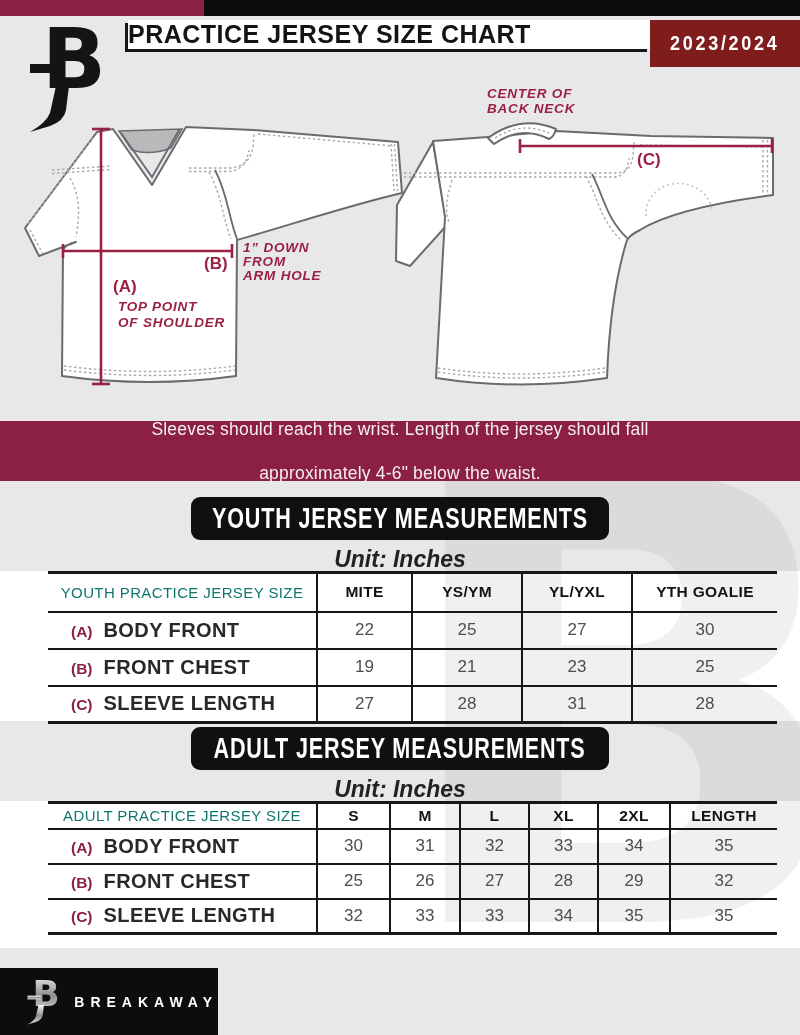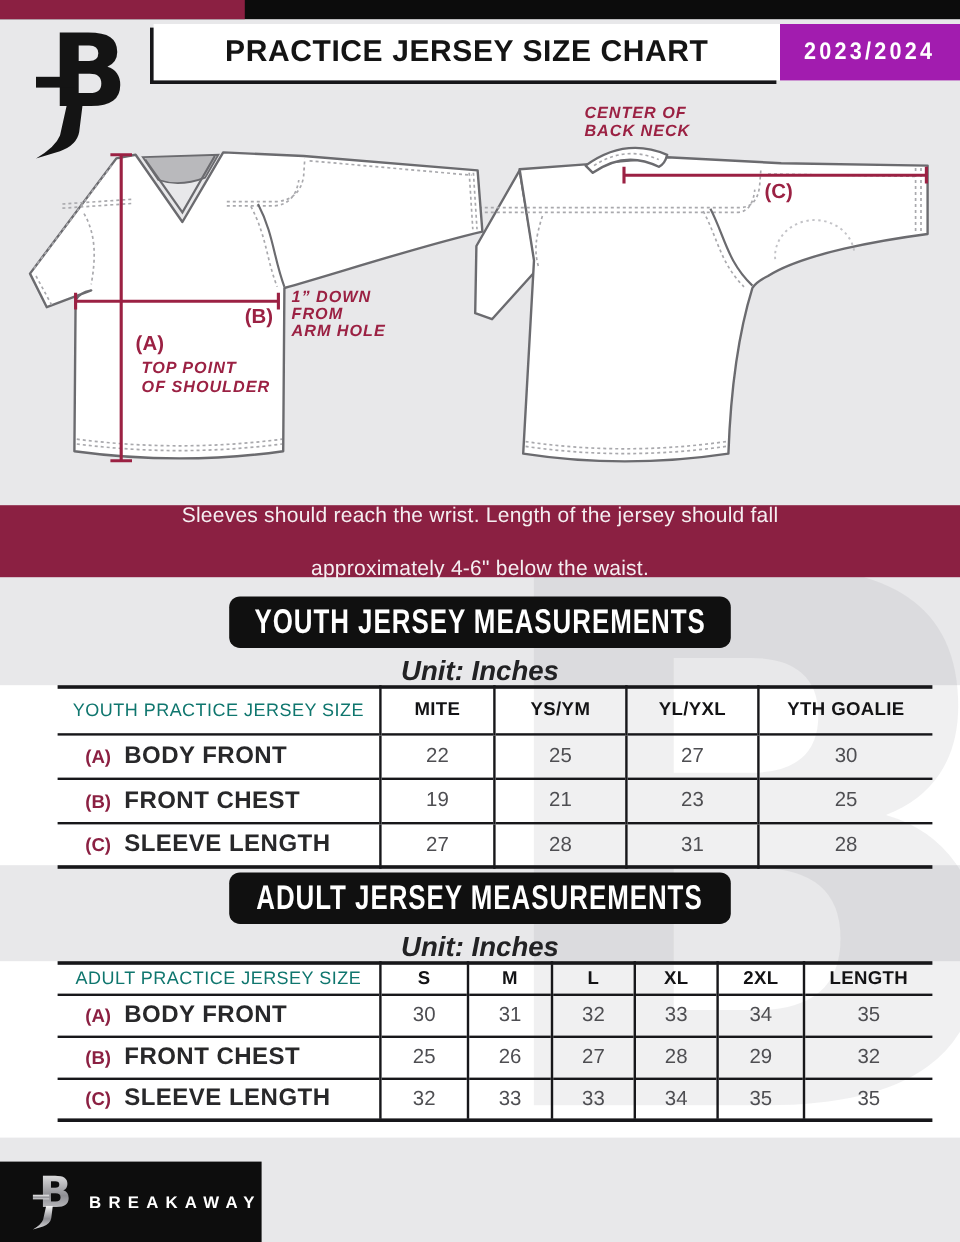--- a/index.html
+++ b/index.html
@@ -9,24 +9,24 @@
   .band.white1{top:571px;height:150px;background:#ffffff;}
   .band.white2{top:801px;height:147px;background:#ffffff;}
   .watermark{position:absolute;left:388px;top:398px;z-index:1;
              font-family:"DejaVu Sans",sans-serif;font-weight:bold;
              font-size:620px;line-height:1;color:rgba(130,130,140,0.12);
              pointer-events:none;}
   
   .topstrip{position:absolute;top:0;left:0;width:800px;height:16px;background:#0c0c0c;z-index:2;}
   .topstrip .maroon-part{position:absolute;left:0;top:0;width:204px;height:16px;background:#8b2042;}
   .logo-svg{position:absolute;left:22px;top:20px;z-index:3;}
-  .title-box{position:absolute;left:128px;top:20px;width:522px;height:47px;background:#ffffff;
-             box-shadow:-3px 3px 0 #17171a;display:flex;align-items:center;justify-content:center;z-index:2;}
+  .title-box{position:absolute;left:128px;top:20px;width:522px;height:29px;background:#ffffff;
+             box-shadow:-3px 3px 0 #17171a;display:flex;align-items:center;z-index:2;}
   .title-box span{font-size:25px;font-weight:800;color:#141414;letter-spacing:.5px;white-space:nowrap;}
-  .year-box{position:absolute;left:650px;top:20px;width:150px;height:47px;background:#a21caf;
+  .year-box{position:absolute;left:650px;top:20px;width:150px;height:47px;background:#7f1d1d;
             display:flex;align-items:center;justify-content:center;z-index:2;}
   .year-box span{color:#ffffff;font-weight:800;font-size:20px;letter-spacing:3px;transform:scaleX(.9);white-space:nowrap;}
   
   .diagram-svg{position:absolute;left:0;top:85px;z-index:2;}
   .jersey{fill:#ffffff;stroke:#6b6b6f;stroke-width:2;stroke-linejoin:round;}
   .jersey-line{fill:none;stroke:#6b6b6f;stroke-width:1.8;}
   .seam{fill:none;stroke:#a9a9ad;stroke-width:1.4;stroke-dasharray:2.5 2.5;}
   .seam2{fill:none;stroke:#c3c3c7;stroke-width:1.6;stroke-dasharray:2 3;}
   .meas{stroke:#9b2143;stroke-width:2.6;fill:none;}
   .mkey{font-family:"Liberation Sans",sans-serif;font-weight:800;font-size:17px;fill:#9b2143;}

